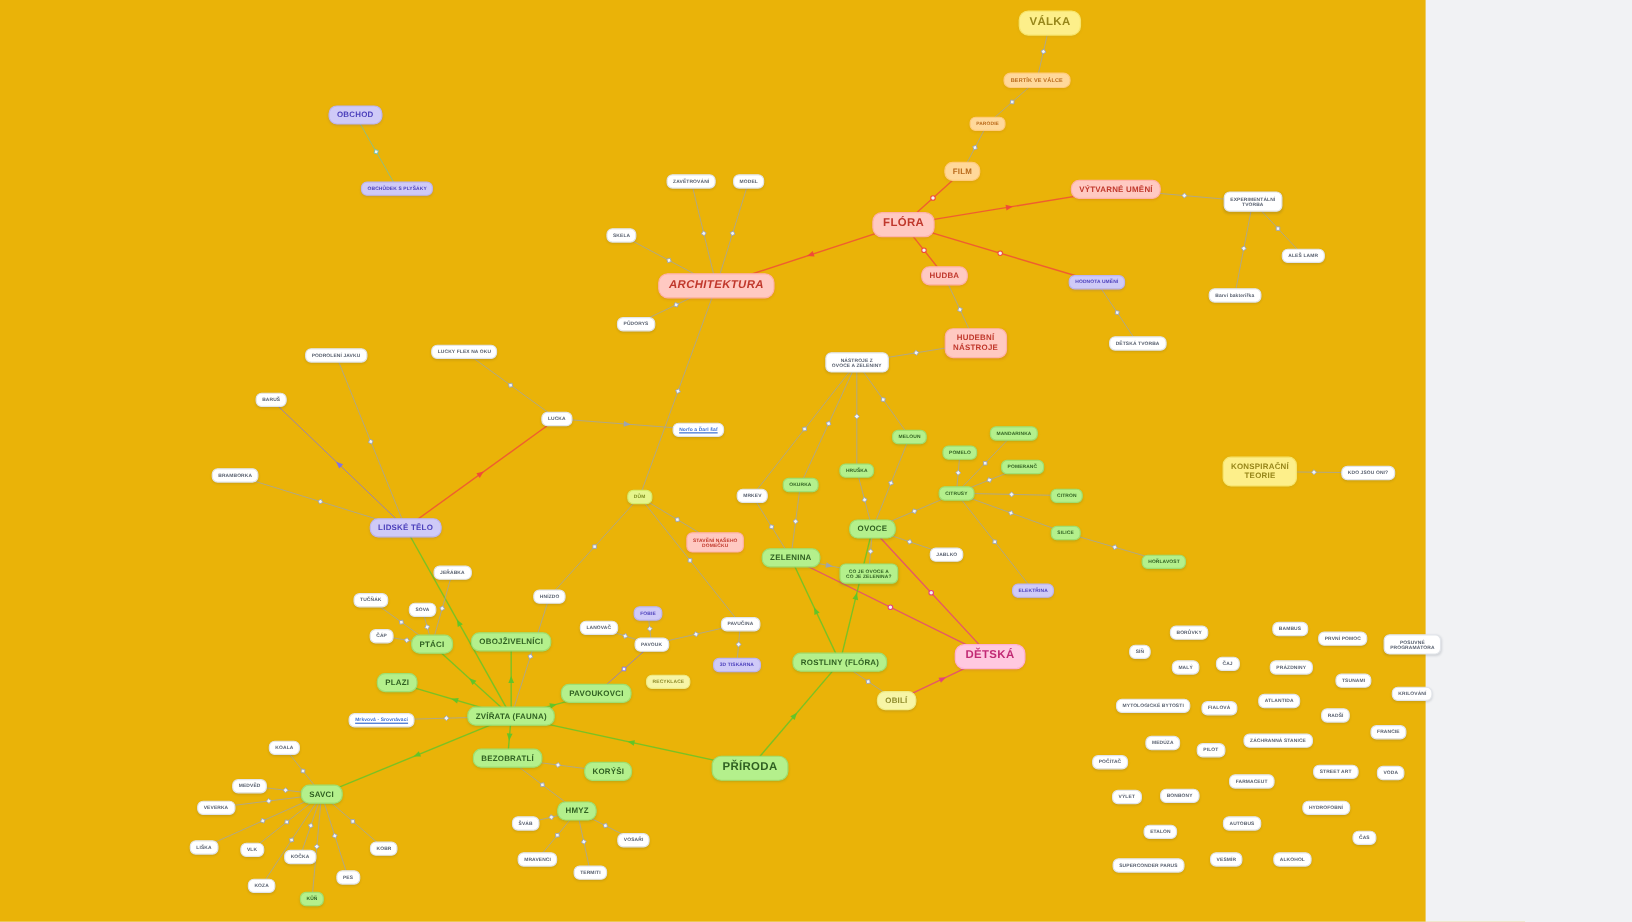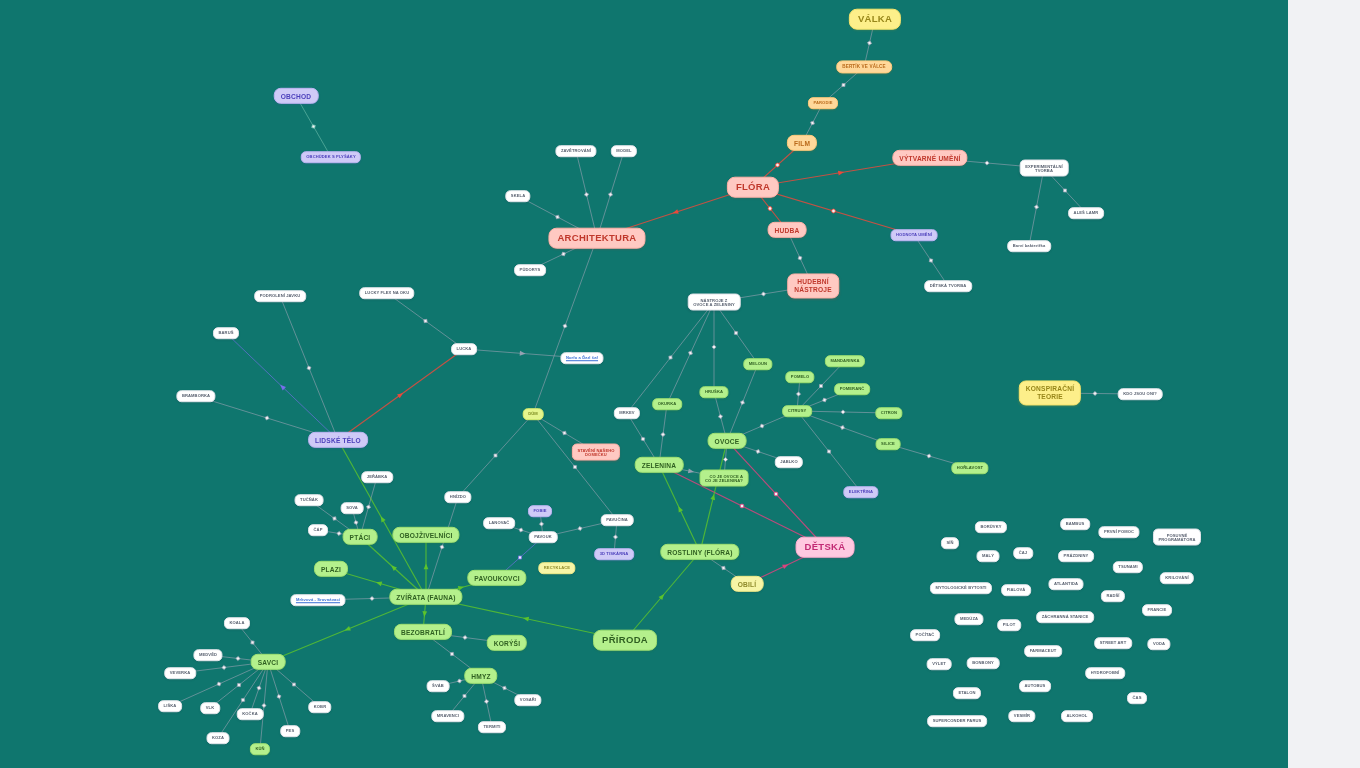--- a/index.html
+++ b/index.html
@@ -2,21 +2,21 @@
 <html><head>
 <meta charset="utf-8">
 <title>Mind Map</title>
 <style>
   html,body{margin:0;padding:0;background:#f1f2f4;}
   body{
     width:1360px;height:768px;overflow:hidden;
     font-family:"Liberation Sans","DejaVu Sans",sans-serif;
     -webkit-font-smoothing:antialiased;
   }
-  #canvas{position:relative;width:1288px;height:768px;background:#0f766e;}
+  #canvas{position:relative;width:1188px;height:768px;background:#eab308;}
   #edges{position:absolute;left:0;top:0;width:1360px;height:768px;pointer-events:none;}
 
   .node{
     position:absolute;
     transform:translate(-50%,-50%);
     box-sizing:border-box;
     text-align:center;
     white-space:pre;
     line-height:1.12;
     border-radius:7px;
@@ -27,21 +27,21 @@
     padding:3px 6px;
     letter-spacing:.1px;
   }
   .t-big {font-size:9.5px;font-weight:bold;padding:4px 8px;border-radius:8px;letter-spacing:.3px;}
   .t-mid {font-size:6.6px;font-weight:bold;padding:3.5px 6px;border-radius:7px;letter-spacing:.2px;}
   .t-sm  {font-size:4.6px;font-weight:bold;padding:3px 5px;border-radius:6px;letter-spacing:.15px;}
   .t-xs  {font-size:4.1px;font-weight:bold;padding:2.5px 4.5px;border-radius:5px;letter-spacing:.1px;}
 
   
   .c-white {background:#ffffff;color:#575f6e;border-color:#e2e5ea;}
-  .c-green {background:#b4f08c;color:#2f5f21;border-color:#9ee072;box-shadow:0 1px 2px rgba(60,120,40,.22);text-align:right;}
+  .c-green {background:#b4f08c;color:#2f5f21;border-color:#9ee072;box-shadow:0 1px 2px rgba(60,120,40,.22);}
   .c-red   {background:#ffc9c2;color:#c0382c;border-color:#ffb2a8;box-shadow:0 1px 2px rgba(170,70,60,.20);}
   .c-pink  {background:#ffc9e0;color:#c22a74;border-color:#ffb0d2;box-shadow:0 1px 2px rgba(170,50,110,.20);}
   .c-orange{background:#ffd89a;color:#b9691a;border-color:#ffcb7b;box-shadow:0 1px 2px rgba(170,110,30,.20);}
   .c-yellow{background:#fdef8a;color:#97861a;border-color:#f7e56c;box-shadow:0 1px 2px rgba(160,150,40,.20);}
   .c-yellow2{background:#f7f5a6;color:#8e8a2b;border-color:#efeb86;}
   .c-purple{background:#cfcaf7;color:#4b3fbb;border-color:#bcb5f2;box-shadow:0 1px 2px rgba(80,70,180,.20);}
   .c-lime  {background:#e5f58d;color:#7a8a1f;border-color:#d6ec6c;}
   .c-link  {background:#ffffff;color:#3b6fd4;border-color:#e2e5ea;text-decoration:underline;}
 
   .node.two-line{line-height:1.22;}
@@ -427,21 +427,21 @@
 TVORBA</div>
       <div class="node t-xs c-white" style="left: 1086px; top: 213px;">ALEŠ LAMR</div>
       <div class="node t-xs c-white" style="left: 1029px; top: 246px;">Barví bakteriřka</div>
       <div class="node t-xs c-purple" style="left: 914px; top: 235px;">HODNOTA UMĚNÍ</div>
       <div class="node t-xs c-white" style="left: 948px; top: 286px;">DĚTSKÁ TVORBA</div>
       <div class="node t-mid c-red" style="left: 787px; top: 230px;">HUDBA</div>
       <div class="node t-mid c-red two-line" style="left: 813px; top: 286px;">HUDEBNÍ
 NÁSTROJE</div>
       <div class="node t-xs c-white two-line" style="left: 714px; top: 302px;">NÁSTROJE Z
 OVOCE A ZELENINY</div>
-      <div class="node t-big c-red" style="left: 597px; top: 238px;">ARCHITEKTURA</div>
+      <div class="node t-big c-red" style="left: 597px; top: 238px; font-style: italic;">ARCHITEKTURA</div>
       <div class="node t-xs c-white" style="left: 576px; top: 151px;">ZAVĚTROVÁNÍ</div>
       <div class="node t-xs c-white" style="left: 624px; top: 151px;">MODEL</div>
       <div class="node t-xs c-white" style="left: 518px; top: 196px;">SKELA</div>
       <div class="node t-xs c-white" style="left: 530px; top: 270px;">PŮDORYS</div>
       <div class="node t-mid c-purple" style="left: 296px; top: 96px;">OBCHOD</div>
       <div class="node t-xs c-purple" style="left: 331px; top: 157px;">OBCHŮDEK S PLYŠÁKY</div>
       <div class="node t-xs c-white" style="left: 280px; top: 296px;">PODROLENÍ JAVKU</div>
       <div class="node t-xs c-white" style="left: 226px; top: 333px;">BARUŠ</div>
       <div class="node t-xs c-white" style="left: 196px; top: 396px;">BRAMBORKA</div>
       <div class="node t-xs c-white" style="left: 387px; top: 293px;">LUCKY FLEX NA OKU</div>

